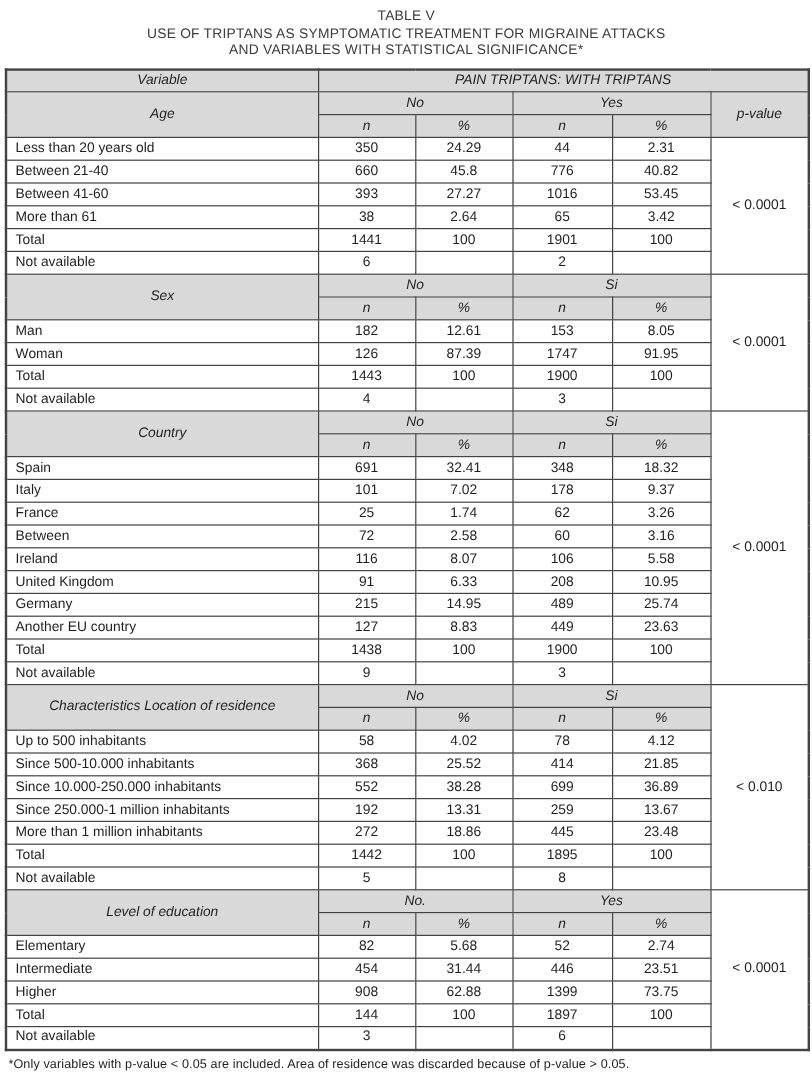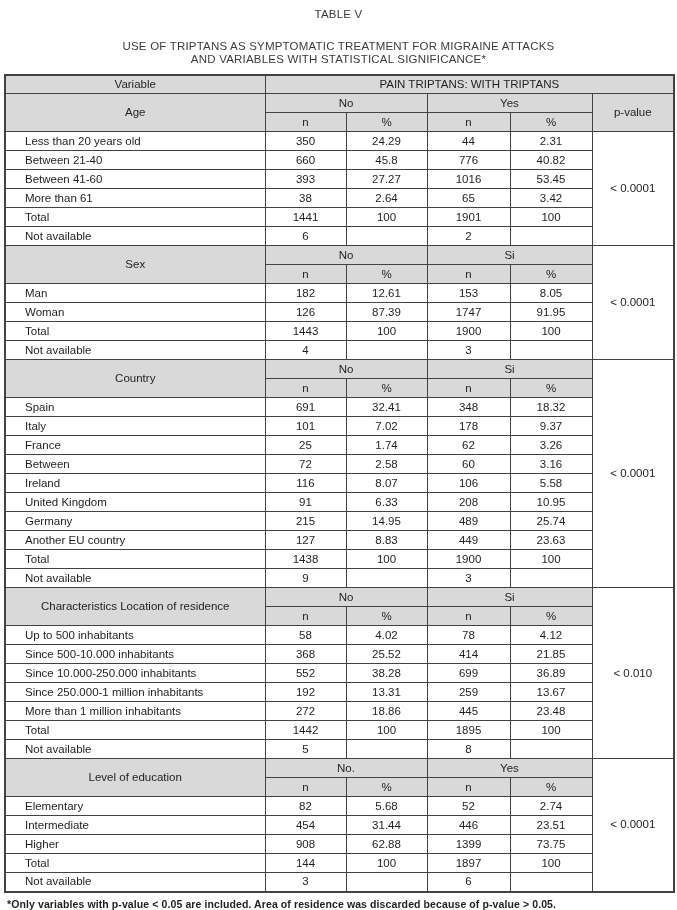--- a/index.html
+++ b/index.html
@@ -6,53 +6,53 @@
   html, body {
     width: 677px;
     background: var(--page-bg, #ffffff);
     font-family: "Liberation Sans", sans-serif;
     color: var(--text, #1f1f1f);
   }
   .page { width: 677px; height: 910px; padding: 6px 4px 0 4px; background: var(--page-bg, #fff); }
 
   .title-block { text-align: center; padding: 2px 0 7px 0; }
   .title-line { font-size: 11.5px; color: #3c3c3c; line-height: 13.5px; letter-spacing: 0.2px; }
-  .title-num { margin-bottom: 18px; }
+  .title-num { margin-bottom: 1px; }
 
   table.stats {
     width: 669px;
     border-collapse: collapse;
     table-layout: fixed;
     border: 2px solid var(--border, #424242);
   }
   .cell {
     border: 1px solid var(--border, #424242);
     height: 19px;
     padding: 1px 4px;
     font-size: 11.5px;
     line-height: 13px;
     vertical-align: middle;
     overflow: hidden;
     white-space: nowrap;
   }
   th.head {
     background: var(--header-bg, #d9d9d9);
+    font-style: italic;
     font-weight: normal;
   }
-  td.label { text-align: left; padding-left: 19px; background: #fff; }
+  td.label { text-align: left; padding-left: 7px; background: #fff; }
   td.num   { text-align: center; background: #fff; }
   td.pv    { text-align: center; background: #fff; font-size: 11.5px; }
 
   .footnote {
     font-size: 10.5px;
     color: #1f1f1f;
     padding: 5px 3px 0 3px;
     text-align: left;
     letter-spacing: 0.1px;
-    font-weight: bold;
   }
 </style>
 </head>
 <body>
 
 <div class="page">
 
   <div class="title-block">
     <div class="title-line title-num">TABLE V</div>
     <div class="title-line">USE OF TRIPTANS AS SYMPTOMATIC TREATMENT FOR MIGRAINE ATTACKS</div>

